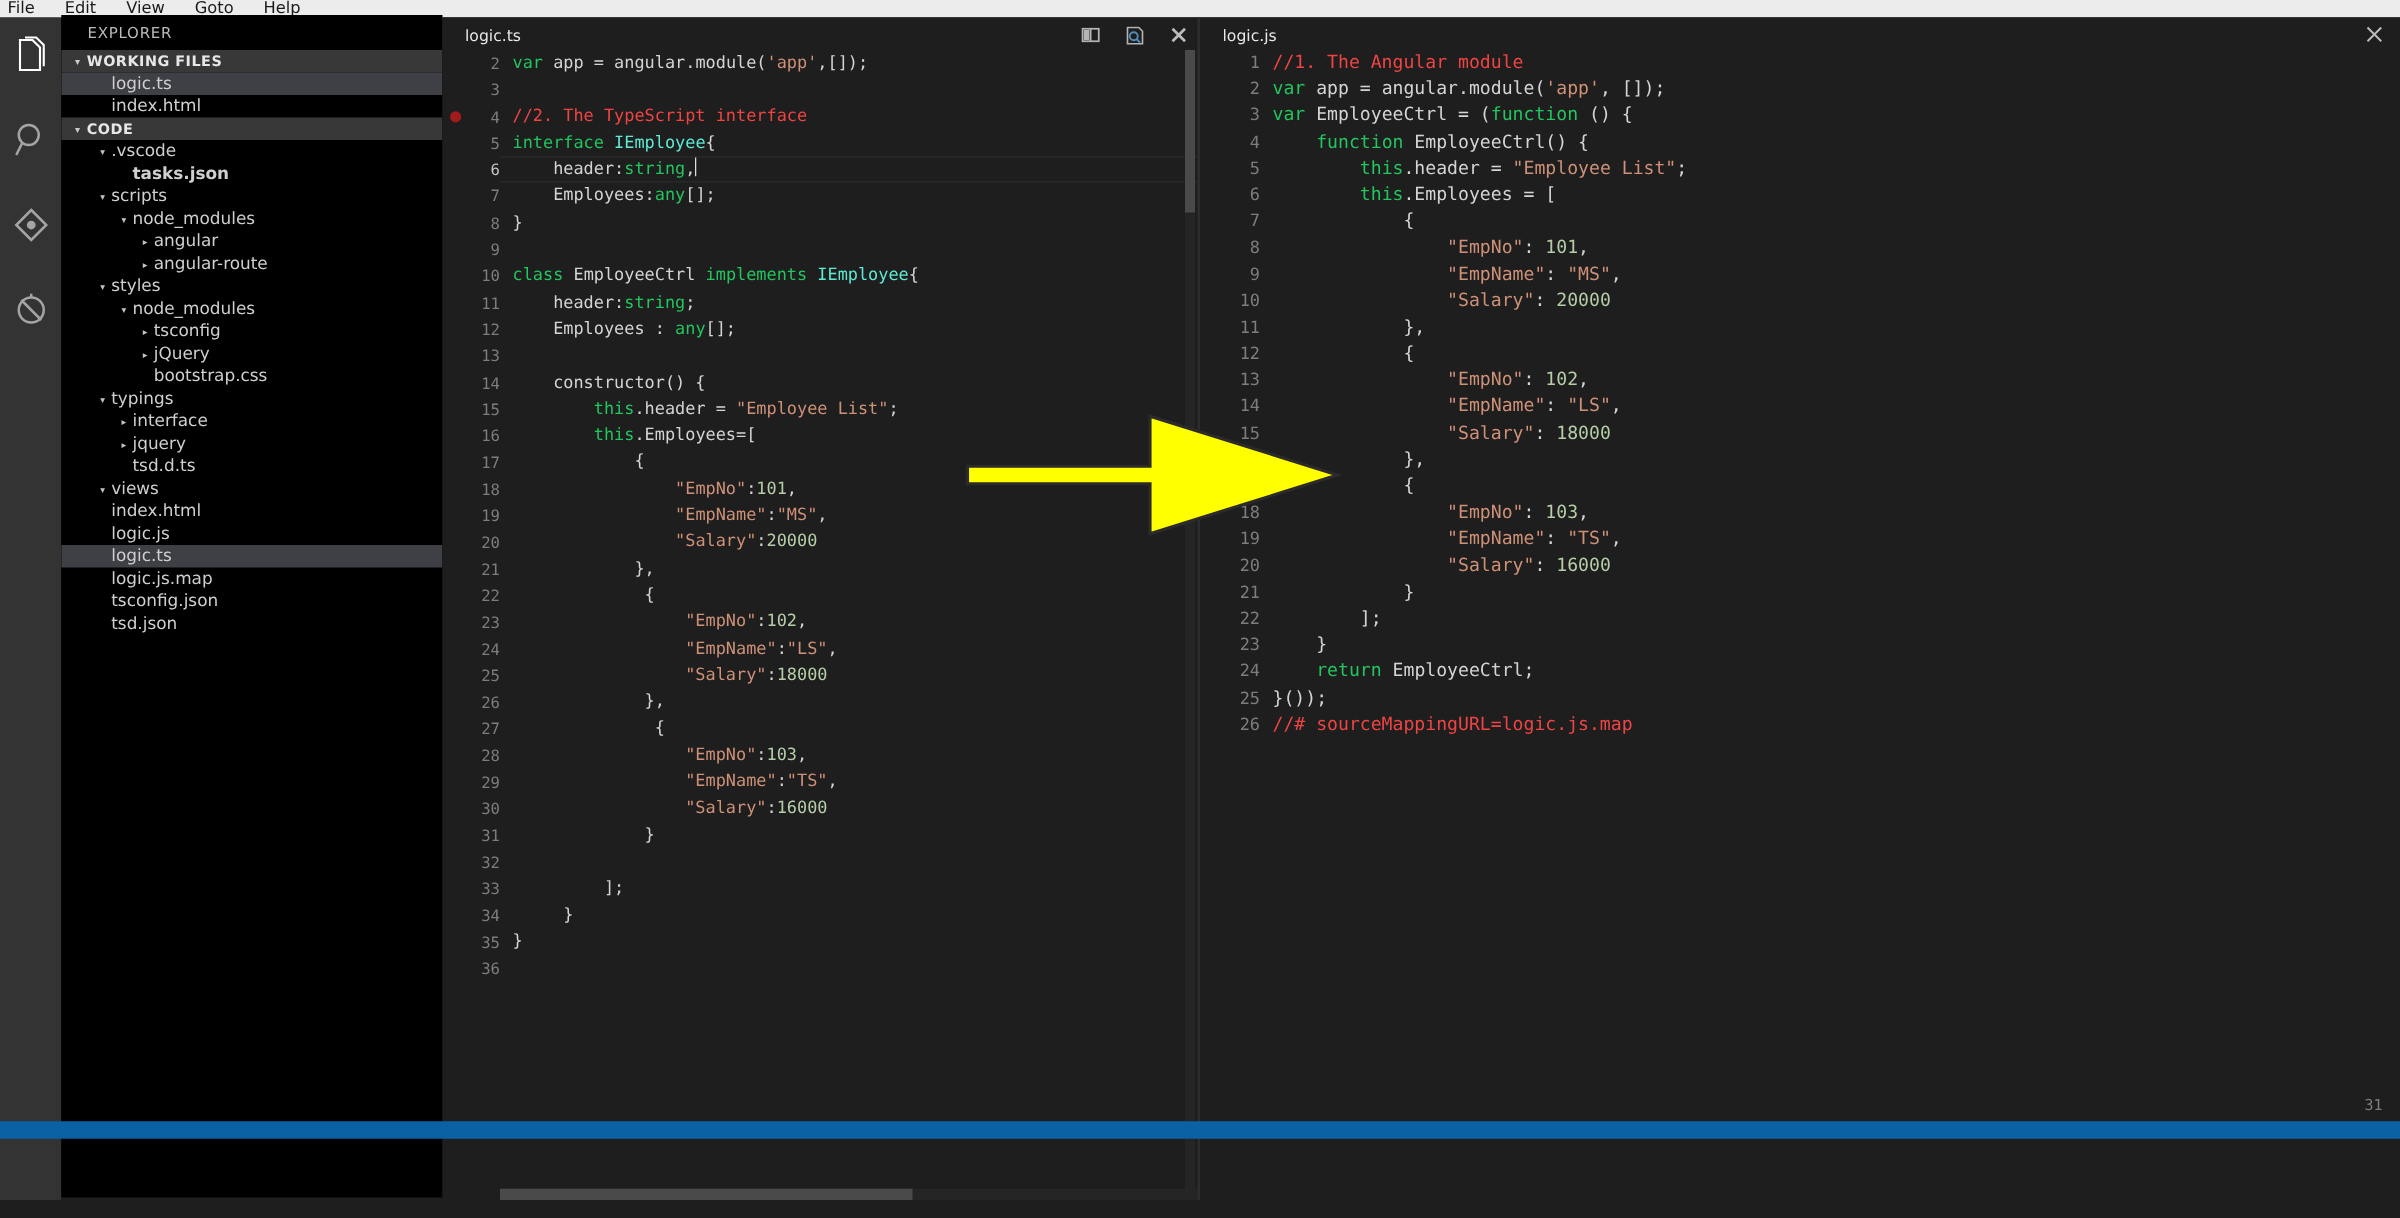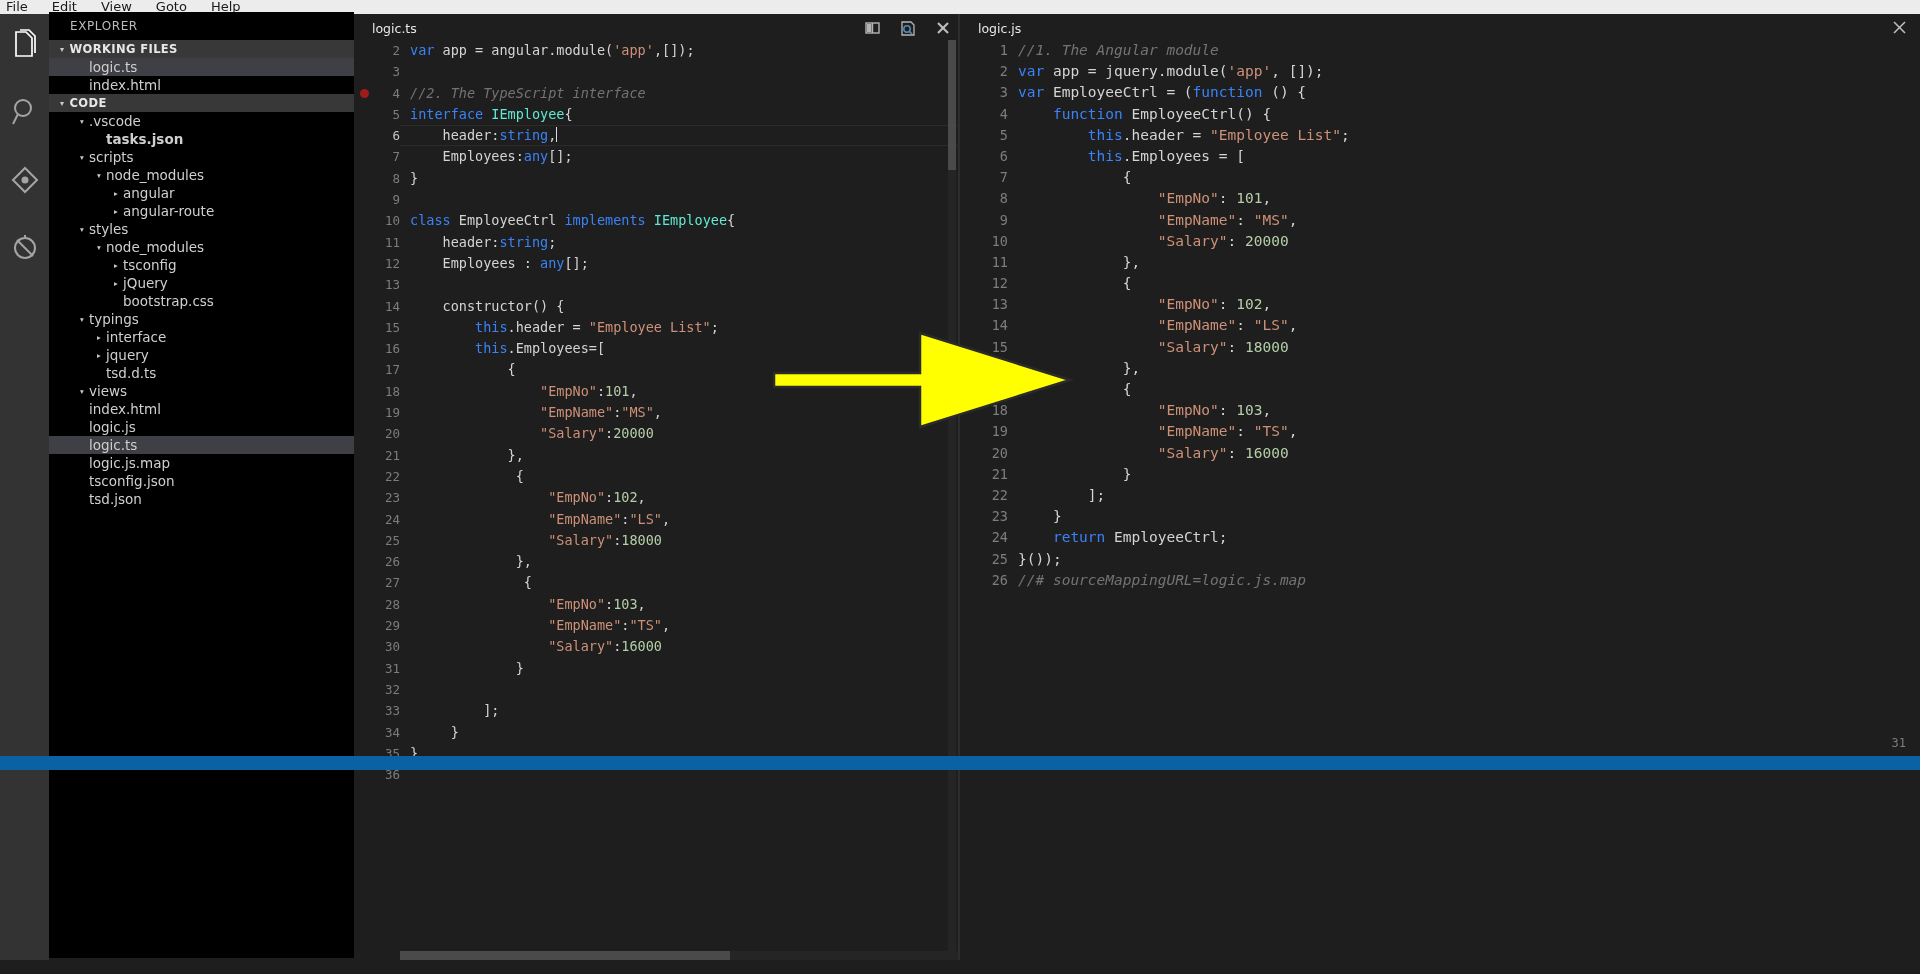--- a/index.html
+++ b/index.html
@@ -1,21 +1,21 @@
 <!DOCTYPE html>
 <html><head>
 <meta charset="utf-8">
 <style>
   * { margin:0; padding:0; box-sizing:border-box; }
   html,body{
     width:1920px; height:974px; overflow:hidden;
     background:#1e1e1e;
     font-family:"DejaVu Sans", sans-serif;
   }
-  #root{ position:relative; width:1920px; height:770px; }
+  #root{ position:relative; width:1920px; height:911px; }
 
   
   .menubar{
     position:absolute; left:0; top:0; width:1920px; height:14px;
     background:#ececec;
     display:flex; align-items:center; padding-left:6px; gap:24px;
     font-size:13px; color:#1a1a1a; overflow:hidden;
   }
   .menubar .mi{ line-height:12px; }
 
@@ -155,22 +155,22 @@
     background:#4a4a4a; display:block;
   }
 
   
   .sep{
     position:absolute; left:958px; top:14px; width:2px; height:946px;
     background:#2d2d2d;
   }
 
   
-  .t-comment { color:#737373;font-style:italic; }
-  .t-keyword { color:#3b82f6; }
+  .t-comment { color:#ef4444; }
+  .t-keyword { color:#22c55e; }
   .t-type    { color:#5eead4; }
   .t-string  { color:#ce9178; }
   .t-number  { color:#b5cea8; }
   .t-plain   { color:#d4d4d4; }
 
   
   .caret{
     display:inline-block; width:1px; height:15px; background:#dcdcdc;
     vertical-align:-2px; margin-left:0px;
   }
@@ -430,21 +430,21 @@
       </div>
       <div class="close2">
         <svg width="15" height="15" viewBox="0 0 15 15" stroke="#d8d8d8" stroke-width="1.6">
           <line x1="2" y1="2" x2="13" y2="13"></line>
           <line x1="13" y1="2" x2="2" y2="13"></line>
         </svg>
       </div>
     </div>
     <div class="code-wrap2" id="js-code">
         <div class="ln-line" style="height: 21.2px;"><span class="gutter2">1</span><span class="codetext2"><span class="t-comment">//1. The Angular module</span></span></div>
-        <div class="ln-line" style="height: 21.2px;"><span class="gutter2">2</span><span class="codetext2"><span class="t-keyword">var </span><span class="t-plain">app = jquery.module(</span><span class="t-string">'app'</span><span class="t-plain">, []);</span></span></div>
+        <div class="ln-line" style="height: 21.2px;"><span class="gutter2">2</span><span class="codetext2"><span class="t-keyword">var </span><span class="t-plain">app = angular.module(</span><span class="t-string">'app'</span><span class="t-plain">, []);</span></span></div>
         <div class="ln-line" style="height: 21.2px;"><span class="gutter2">3</span><span class="codetext2"><span class="t-keyword">var </span><span class="t-plain">EmployeeCtrl = (</span><span class="t-keyword">function</span><span class="t-plain"> () {</span></span></div>
         <div class="ln-line" style="height: 21.2px;"><span class="gutter2">4</span><span class="codetext2"><span class="t-plain">    </span><span class="t-keyword">function</span><span class="t-plain"> EmployeeCtrl() {</span></span></div>
         <div class="ln-line" style="height: 21.2px;"><span class="gutter2">5</span><span class="codetext2"><span class="t-plain">        </span><span class="t-keyword">this</span><span class="t-plain">.header = </span><span class="t-string">"Employee List"</span><span class="t-plain">;</span></span></div>
         <div class="ln-line" style="height: 21.2px;"><span class="gutter2">6</span><span class="codetext2"><span class="t-plain">        </span><span class="t-keyword">this</span><span class="t-plain">.Employees = [</span></span></div>
         <div class="ln-line" style="height: 21.2px;"><span class="gutter2">7</span><span class="codetext2"><span class="t-plain">            {</span></span></div>
         <div class="ln-line" style="height: 21.2px;"><span class="gutter2">8</span><span class="codetext2"><span class="t-plain">                </span><span class="t-string">"EmpNo"</span><span class="t-plain">: </span><span class="t-number">101</span><span class="t-plain">,</span></span></div>
         <div class="ln-line" style="height: 21.2px;"><span class="gutter2">9</span><span class="codetext2"><span class="t-plain">                </span><span class="t-string">"EmpName"</span><span class="t-plain">: </span><span class="t-string">"MS"</span><span class="t-plain">,</span></span></div>
         <div class="ln-line" style="height: 21.2px;"><span class="gutter2">10</span><span class="codetext2"><span class="t-plain">                </span><span class="t-string">"Salary"</span><span class="t-plain">: </span><span class="t-number">20000</span></span></div>
         <div class="ln-line" style="height: 21.2px;"><span class="gutter2">11</span><span class="codetext2"><span class="t-plain">            },</span></span></div>
         <div class="ln-line" style="height: 21.2px;"><span class="gutter2">12</span><span class="codetext2"><span class="t-plain">            {</span></span></div>

